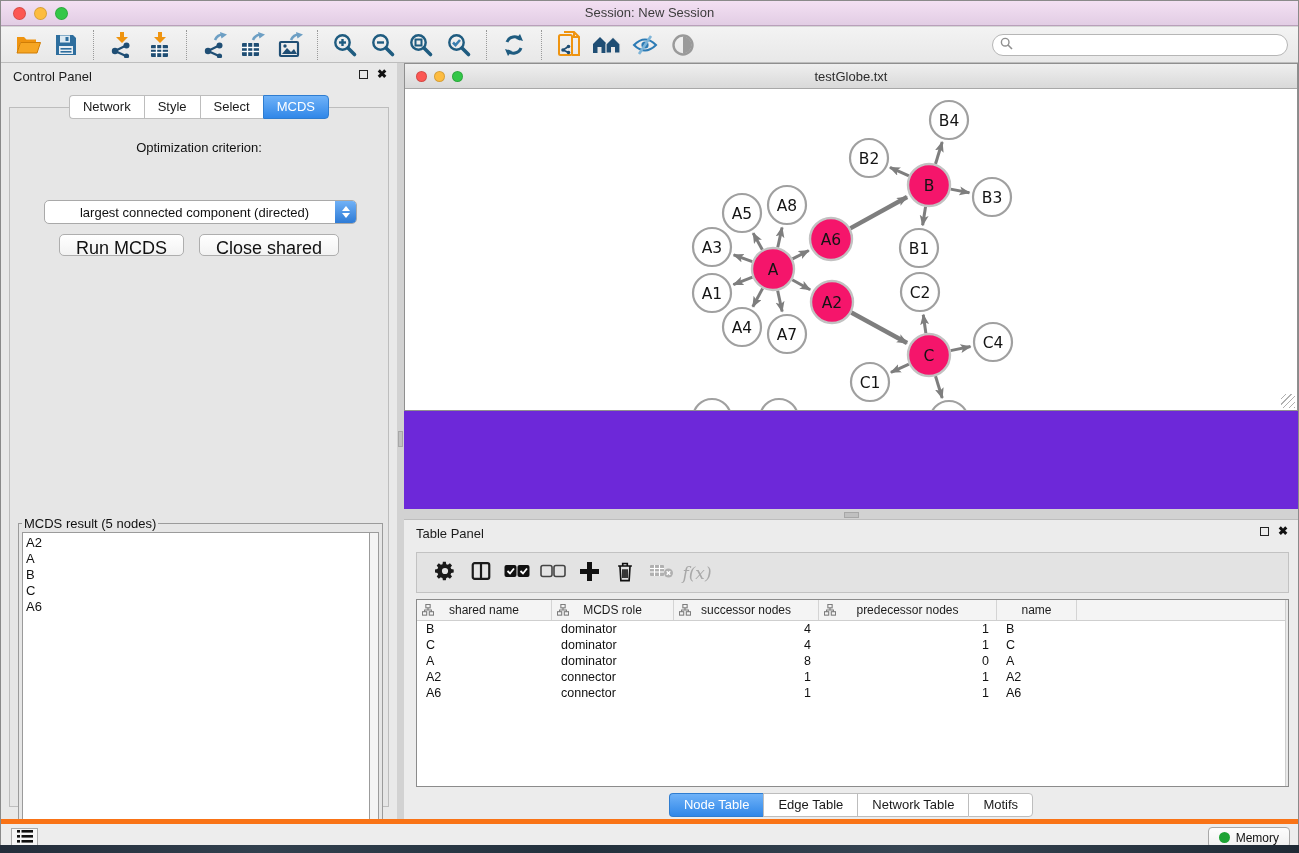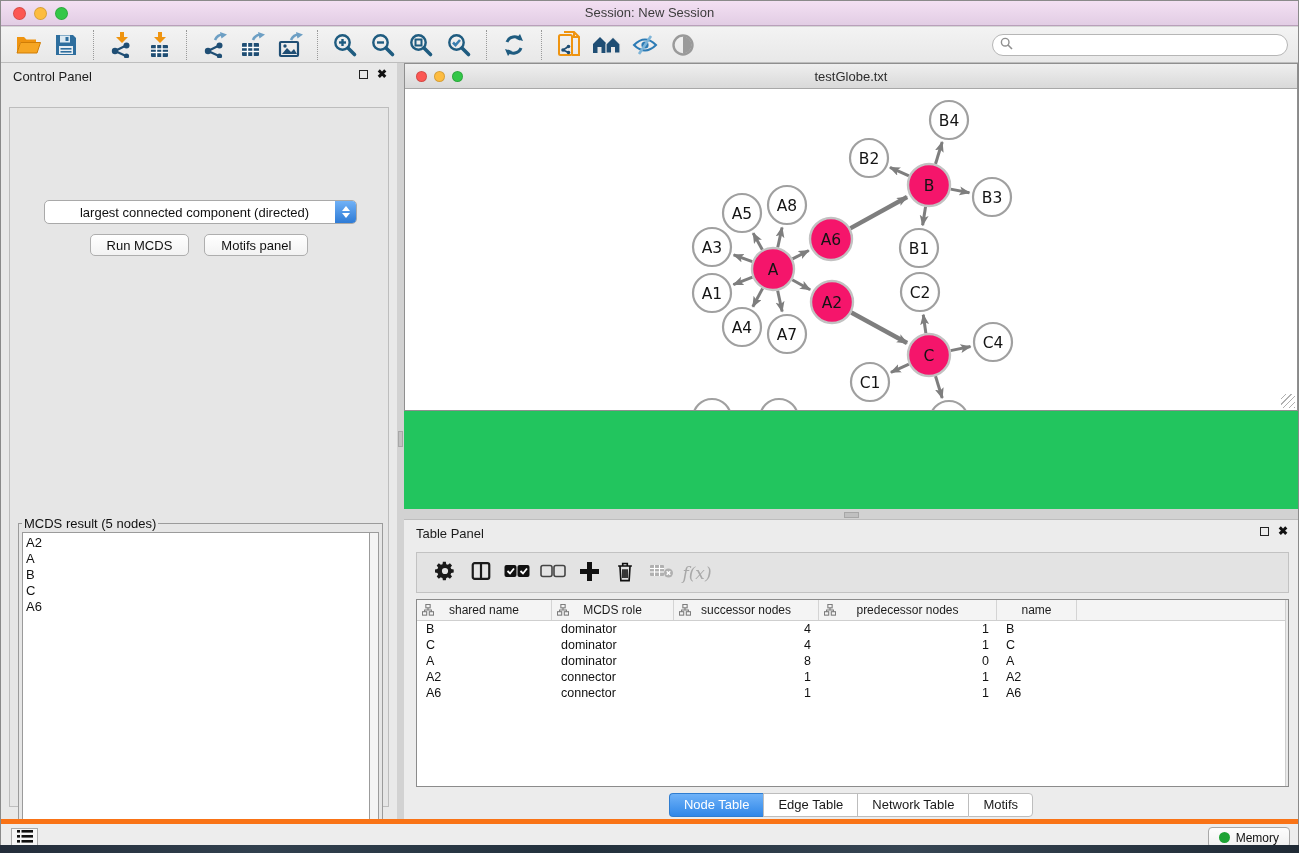--- a/index.html
+++ b/index.html
@@ -21,21 +21,21 @@
     display:flex; align-items:center; }
   .tb-group { display:flex; align-items:center; height:30px; padding:0 8px; }
   .tb-sep { width:1px; height:30px; border-left:1px dotted #9a9a9a; }
   .tb-btn { width:38px; height:30px; display:flex; align-items:center; justify-content:center; background:none; border:none; cursor:default; }
   .tb-btn svg { display:block; }
   .search-wrap { position:absolute; right:10px; top:7px; width:296px; height:22px; background:#fff;
     border:1px solid #b6b6b6; border-radius:11px; display:flex; align-items:center; padding-left:7px; }
   .search-wrap input { border:none; outline:none; flex:1; height:18px; font-size:12px; background:transparent; margin-left:4px; }
 
   
-  .workspace { position:absolute; left:0; top:62px; width:100%; height:756px; background:#22c55e; }
+  .workspace { position:absolute; left:0; top:62px; width:100%; height:756px; background:#6d28d9; }
 
   
   .control-panel { position:absolute; left:0; top:0; width:396px; height:756px; background:#e9e9e9; }
   .panel-header { position:relative; height:26px; }
   .panel-header .ph-title { position:absolute; left:12px; top:6px; font-size:13px; color:#1c1c1c; }
   .ph-icons { position:absolute; right:10px; top:6px; display:flex; gap:9px; align-items:center; }
   .float-icon { width:9px; height:9px; border:1.5px solid #222; display:inline-block; }
   .close-icon { font-size:12px; font-weight:bold; color:#111; line-height:10px; }
 
   .cp-tabs { position:absolute; left:0; top:32px; width:100%; display:flex; justify-content:center; z-index:3; }
@@ -50,21 +50,21 @@
   .opt-label { margin-top:32px; text-align:center; font-size:13px; color:#111; }
   .dropdown { position:absolute; left:34px; top:92px; width:313px; height:24px; background:#fff;
     border:1px solid #a9a9a9; border-radius:5px; display:flex; align-items:center;text-align:center; }
   .dd-text { flex:1; font-size:13px; color:#111; padding-left:9px; white-space:nowrap; overflow:hidden; }
   .dd-stepper { width:21px; height:22px; border-radius:0 4px 4px 0; background:linear-gradient(#70b1f7,#2e7bd6);
     display:flex; flex-direction:column; align-items:center; justify-content:center; gap:2px; }
   .dd-stepper i { width:0; height:0; border-left:4px solid transparent; border-right:4px solid transparent; display:block; }
   .dd-stepper .up { border-bottom:5px solid #fff; }
   .dd-stepper .dn { border-top:5px solid #fff; }
   .cp-buttons { position:absolute; left:0; top:126px; width:100%; display:flex; justify-content:center; gap:15px; }
-  .cp-buttons button { font-family:"Liberation Sans",sans-serif; font-size:13px; color:#111;
+  .cp-buttons button { font-family:"Liberation Sans",sans-serif; font-size:18px; color:#111;
     background:linear-gradient(#ffffff,#f2f2f2); border:1px solid #aeaeae; border-radius:5px;
     padding:3px 16px 4px; height:22px; }
 
   .result-box { position:absolute; left:8px; top:408px; width:365px; height:338px;
     border:1px solid #9b9b9b; background:#e6e6e6; }
   .result-box legend { font-size:13px; color:#111; margin-left:3px; padding:0 2px; }
   .result-list { position:absolute; left:3px; top:1px; right:13px; bottom:3px; background:#fff;
     border:1px solid #9b9b9b; border-right:none; padding:2px 0 0 3px; }
   .result-item { font-size:13px; color:#111; line-height:16px; }
   .result-scrollbar { position:absolute; right:3px; top:1px; width:10px; bottom:3px;
@@ -349,31 +349,38 @@
   <div class="workspace">
 
     <div class="control-panel">
       <div class="panel-header">
         <span class="ph-title">Control Panel</span>
         <span class="ph-icons">
           <span class="float-icon"></span>
           <span class="close-icon">✖</span>
         </span>
       </div>
+      <div class="cp-tabs" id="cp-tabs">
+          <div class="cp-tab">Network</div>
+          <div class="cp-tab">Style</div>
+          <div class="cp-tab">Select</div>
+          <div class="cp-tab selected">MCDS</div>
+        </div>
       <div class="cp-box">
+        <div class="opt-label">Optimization criterion:</div>
         <div class="dropdown">
           <span class="dd-text">largest connected component (directed)</span>
           <span class="dd-stepper">
               <i class="up"></i>
               <i class="dn"></i>
             </span>
         </div>
         <div class="cp-buttons">
           <button>Run MCDS</button>
-          <button>Motifs panel</button>
+          <button>Close shared</button>
         </div>
         <fieldset class="result-box">
           <legend>MCDS result (5 nodes)</legend>
           <div class="result-list" id="mcds-list">
               <div class="result-item">A2</div>
               <div class="result-item">A</div>
               <div class="result-item">B</div>
               <div class="result-item">C</div>
               <div class="result-item">A6</div>
             </div>

